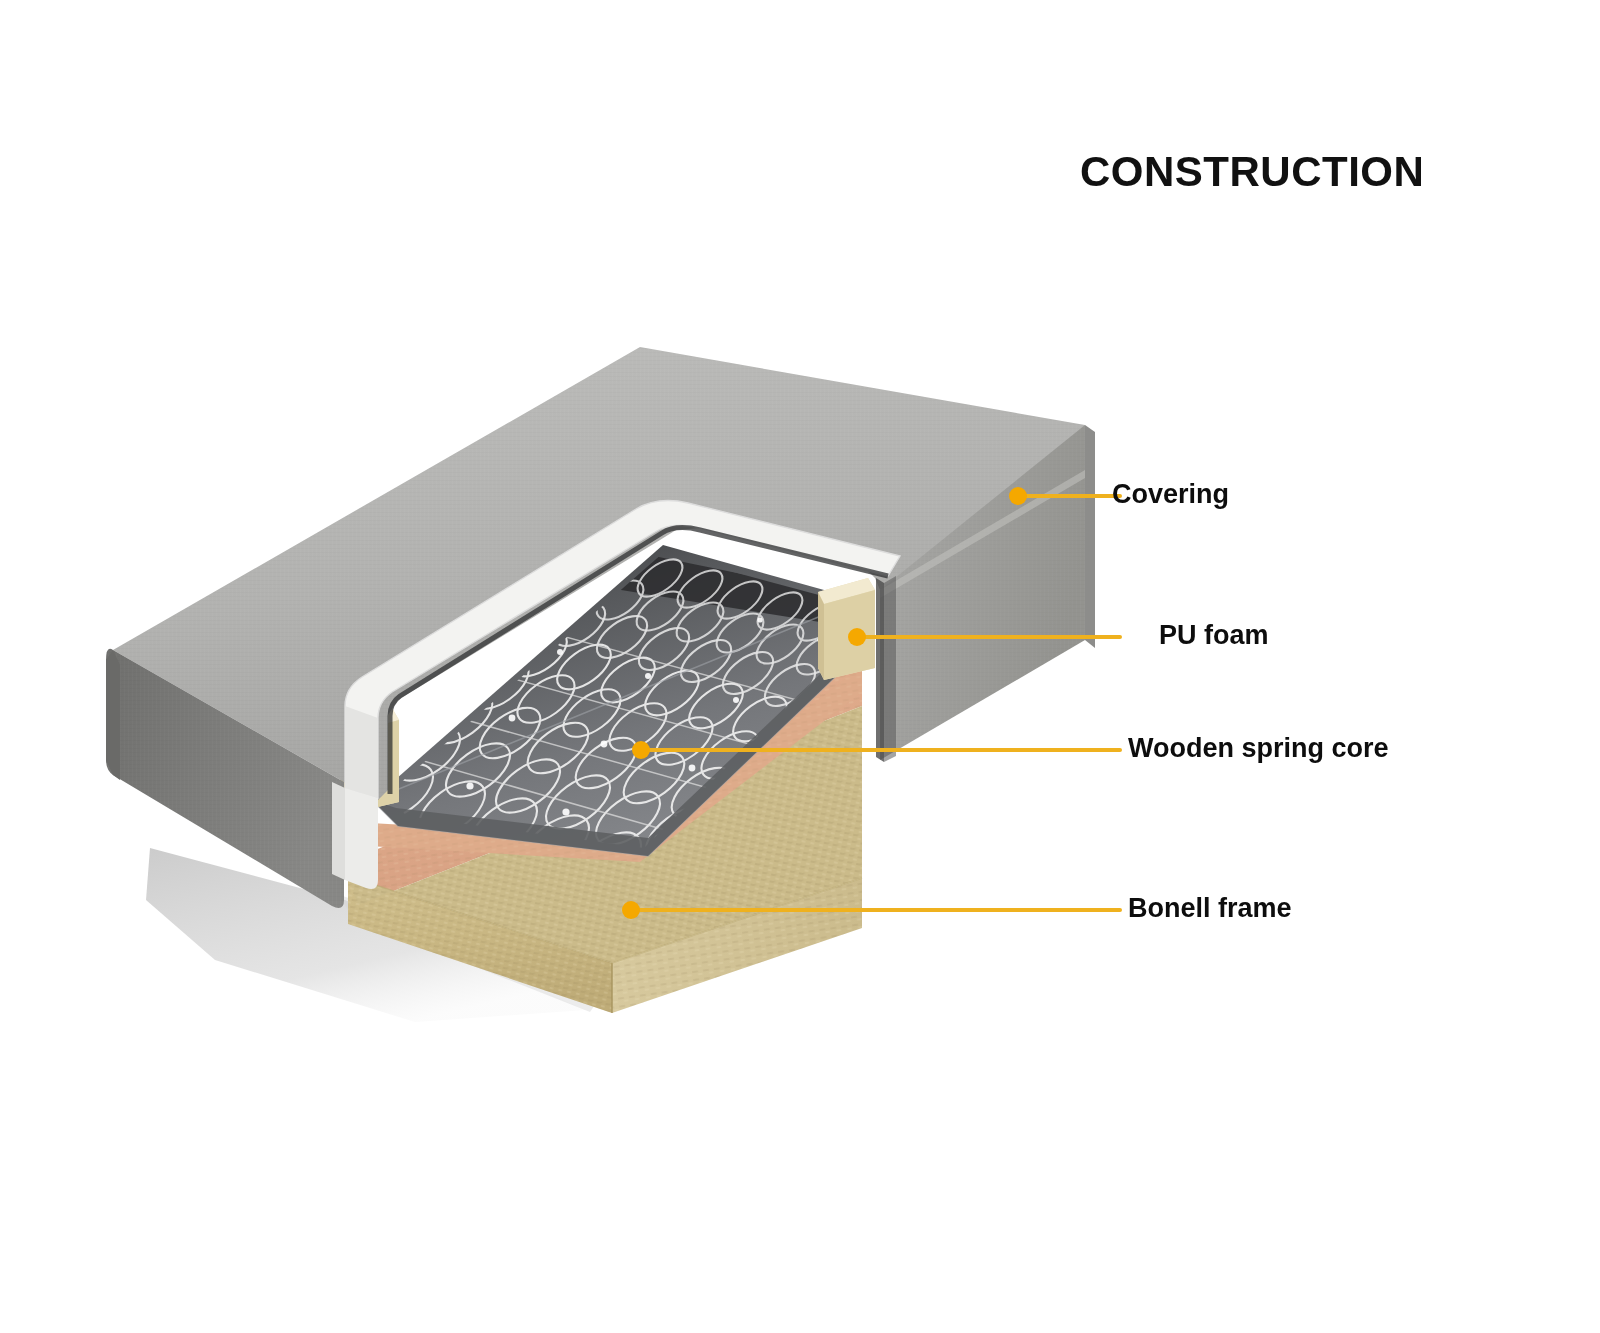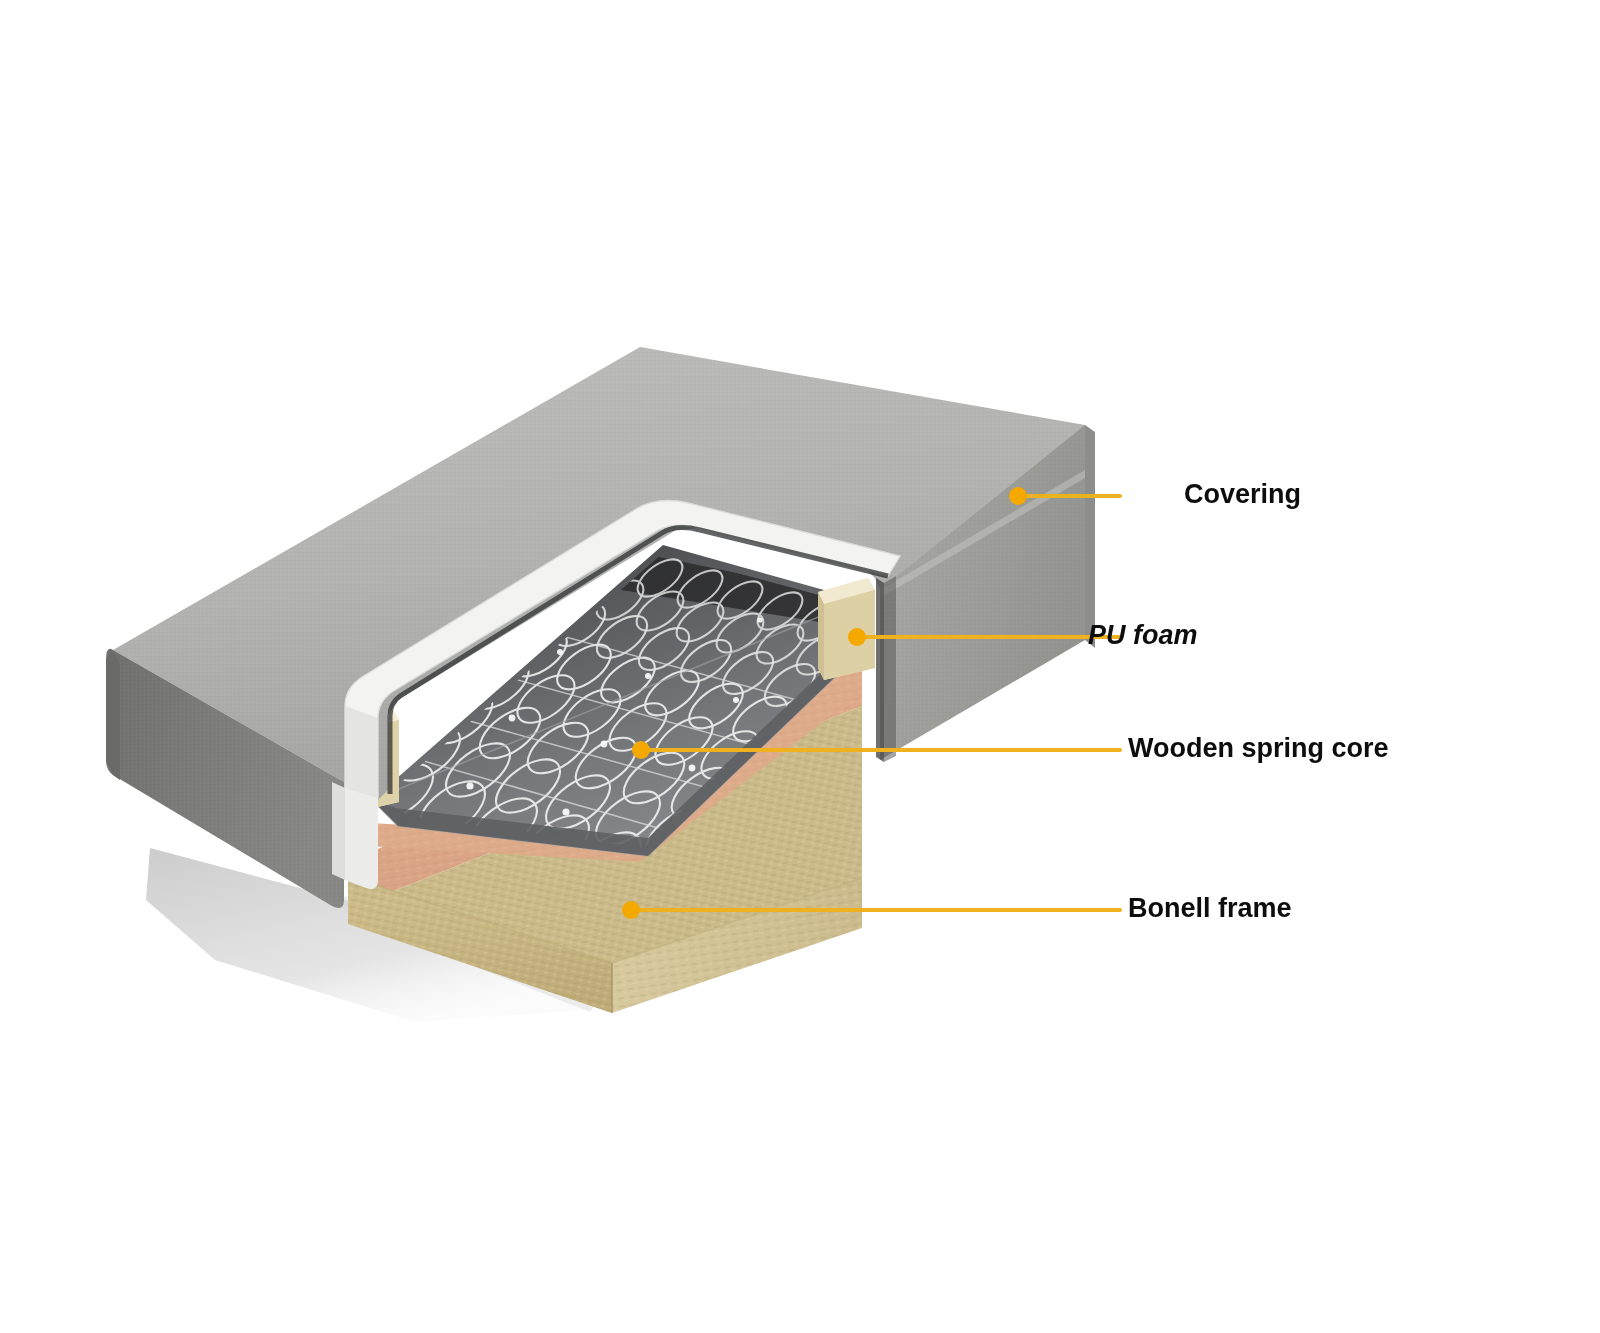--- a/index.html
+++ b/index.html
@@ -379,22 +379,23 @@
       <line x1="631" y1="910" x2="1120" y2="910"></line>
     </g>
     <g fill="#F5A800">
       <circle cx="1018" cy="496" r="9"></circle>
       <circle cx="857" cy="637" r="9"></circle>
       <circle cx="641" cy="750" r="9"></circle>
       <circle cx="631" cy="910" r="9"></circle>
     </g>
   </svg>
 
-
-  <div class="callout-label" style="left:1184px; top:481px;">Covering</div>
-
-  <div class="callout-label" style="left:1088px; top:622px;font-style:italic;">PU foam</div>
+  <div id="title">CONSTRUCTION</div>
+
+  <div class="callout-label" style="left:1112px; top:481px;">Covering</div>
+
+  <div class="callout-label" style="left:1159px; top:622px;">PU foam</div>
 
   <div class="callout-label" style="left:1128px; top:735px;">Wooden spring core</div>
 
   <div class="callout-label" style="left:1128px; top:895px;">Bonell frame</div>
 
 </div>
 
 </body></html>

